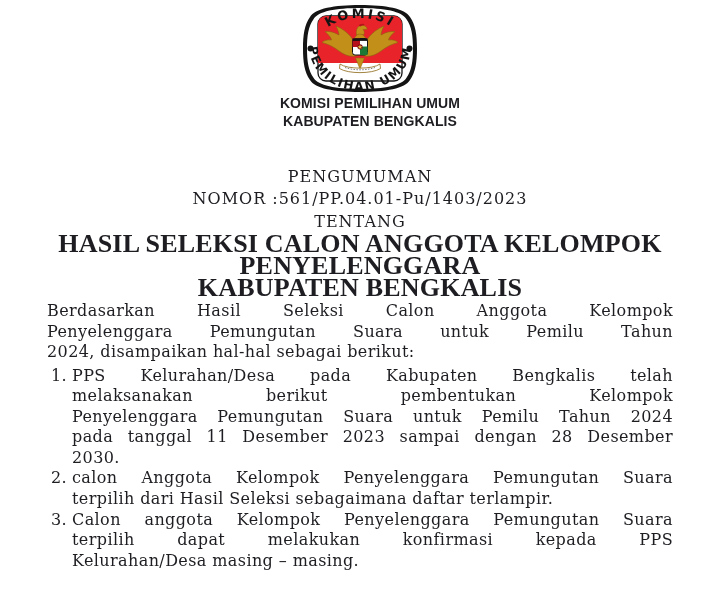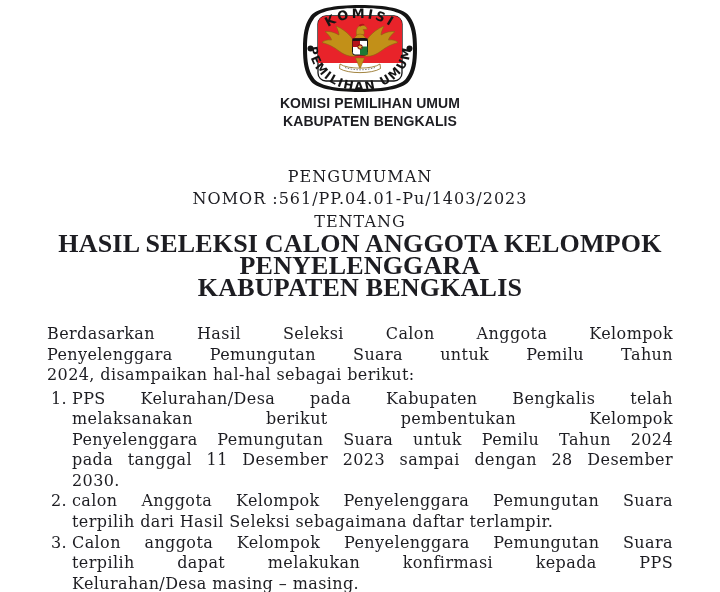--- a/index.html
+++ b/index.html
@@ -38,21 +38,21 @@
   .decree-title{
     text-align:center;
     font-family:"Liberation Serif", serif;
     font-weight:bold;
     font-size:26px;
     line-height:22px;
     letter-spacing:0.2px;
   }
   
   .body-paragraph{
-    margin-top:25px;
+    margin-top:2px;
     font-size:16px;
     line-height:20.6px;
     letter-spacing:0.4px;
   }
   .numbered-list{margin-top:2.5px;}
   .list-item{display:flex;}
   .item-number{
     flex:0 0 25px;
     padding-left:4px;
     box-sizing:border-box;

